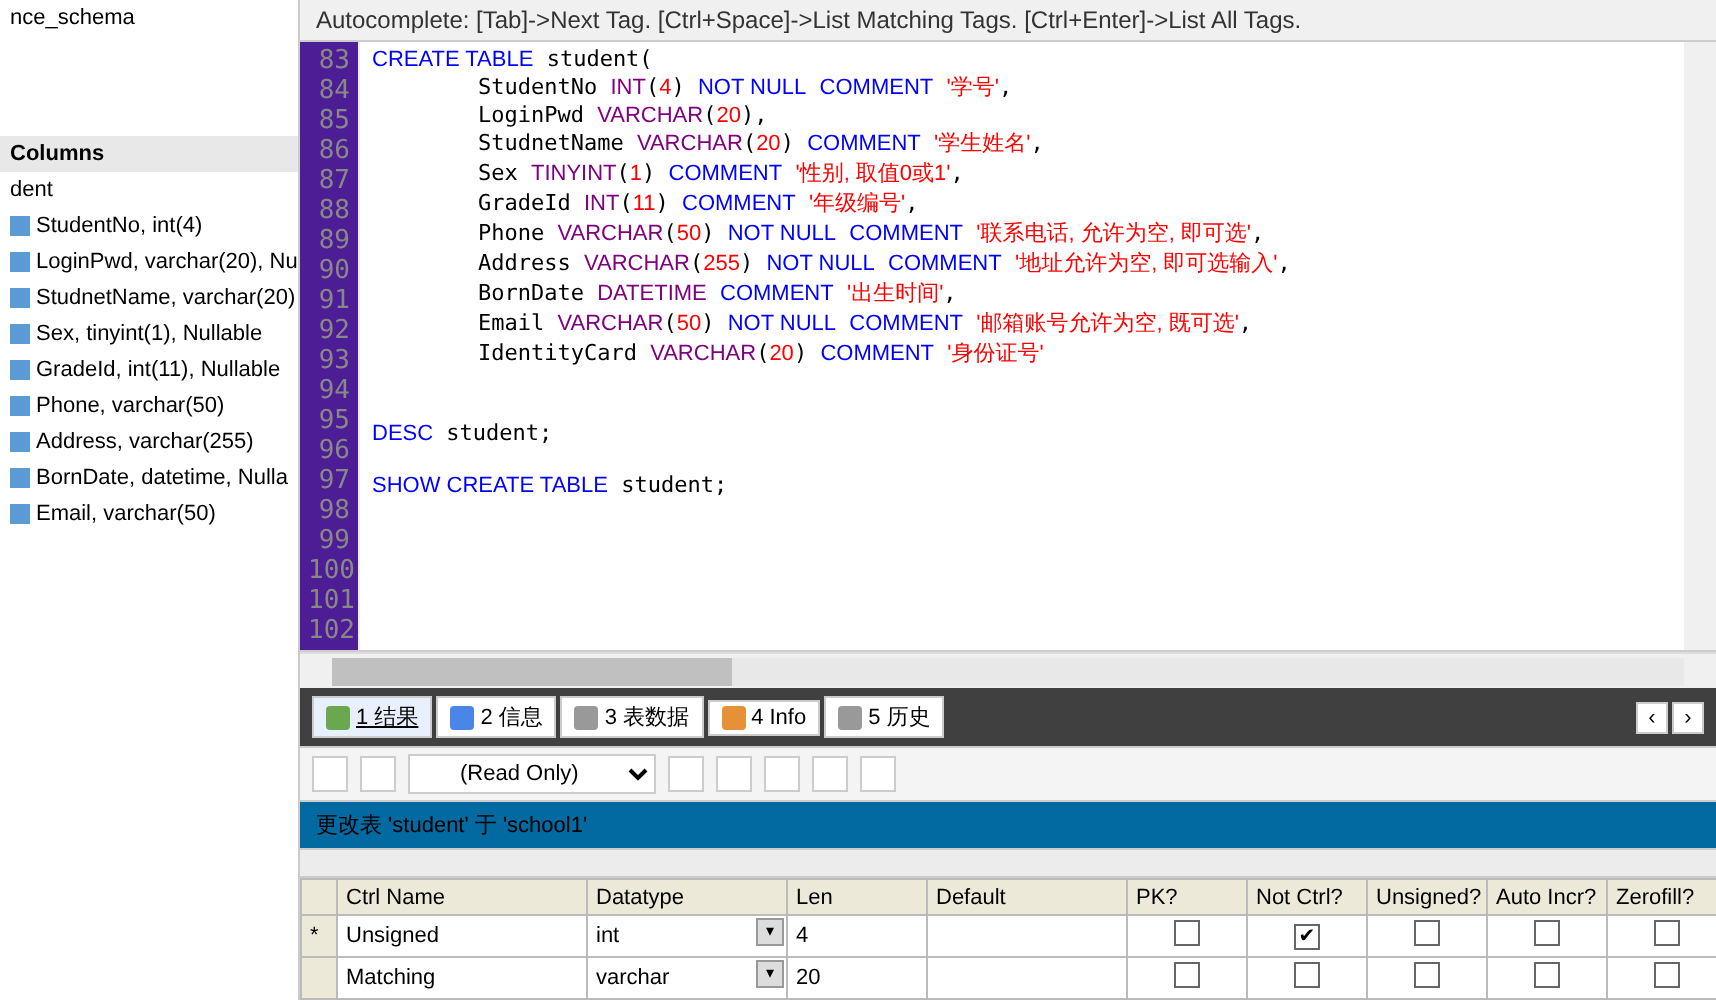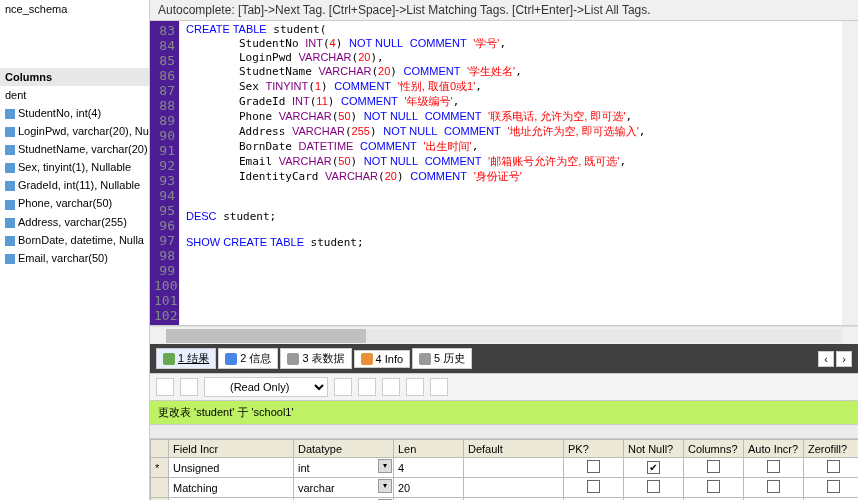--- a/index.html
+++ b/index.html
@@ -28,21 +28,21 @@
 .tab-ico { width:12px; height:12px; display:inline-block; background:#5a9bd5; border-radius:2px; }
 .tab-ico.green { background:#6aa84f; }
 .tab-ico.grey { background:#999; }
 .tab-ico.orange { background:#e69138; }
 .tab-ico.blue { background:#4a86e8; }
 .nav-arrows { margin-left:auto; display:flex; gap:2px; }
 .nav-arrow { width:16px; height:16px; border:1px solid #ccc; background:#fff; text-align:center; line-height:14px; cursor:pointer; }
 .toolbar { display:flex; align-items:center; gap:6px; padding:3px 6px; background:#f4f4f4; border-bottom:1px solid #ccc; }
 .tb-btn { width:18px; height:18px; border:1px solid #ccc; background:#fff; cursor:pointer; }
 .tb-select { height:20px; min-width:110px; border:1px solid #ccc; background:#fff; padding:0 21px; }
-.change-bar { background:#bef264; padding:4px 8px; border-bottom:1px solid #ccc; }
+.change-bar { background:#0369a1; padding:4px 8px; border-bottom:1px solid #ccc; }
 .bottom-toolbar { height:14px; background:#ececec; border-bottom:1px solid #ccc; }
 .grid { flex:1; overflow:auto; }
 .grid table { border-collapse:collapse; width:100%; table-layout:fixed; }
 .grid th, .grid td { border:1px solid #bbb; padding:2px 4px; text-align:left; height:18px; white-space:nowrap; overflow:hidden; }
 .grid th { background:#ece9d8; font-weight:normal; }
 .rownum { width:18px; background:#ece9d8; text-align:center; }
 .dd-cell { position:relative; }
 .dd-arrow { position:absolute; right:1px; top:1px; width:14px; height:14px; background:#ddd; border:1px solid #999; font-size:8px; text-align:center; line-height:12px; }
 .chk { width:13px; height:13px; display:inline-block; border:1px solid #666; background:#fff; margin:0 auto; }
 .chk.on::after { content:"✔"; font-size:10px; line-height:11px; display:block; text-align:center; }
@@ -151,27 +151,27 @@
      <col style="width:60px">
             <col style="width:60px">
             <col style="width:60px">
             <col style="width:60px">
             <col style="width:60px">
             <col>
     </colgroup>
     <thead>
             <tr>
      <th class="rownum"></th>
-     <th>Field Incr</th>
+     <th>Ctrl Name</th>
      <th>Datatype</th>
      <th>Len</th>
      <th>Default</th>
      <th>PK?</th>
-     <th>Not Null?</th>
-     <th>Columns?</th>
+     <th>Not Ctrl?</th>
+     <th>Unsigned?</th>
      <th>Auto Incr?</th>
      <th>Zerofill?</th>
      <th>Comment</th>
     </tr>
           </thead>
     <tbody id="grid-body">
             <tr>
               <td class="rownum">*</td>
               <td>Unsigned</td>
               <td class="dd-cell">int<span class="dd-arrow">▾</span></td>

